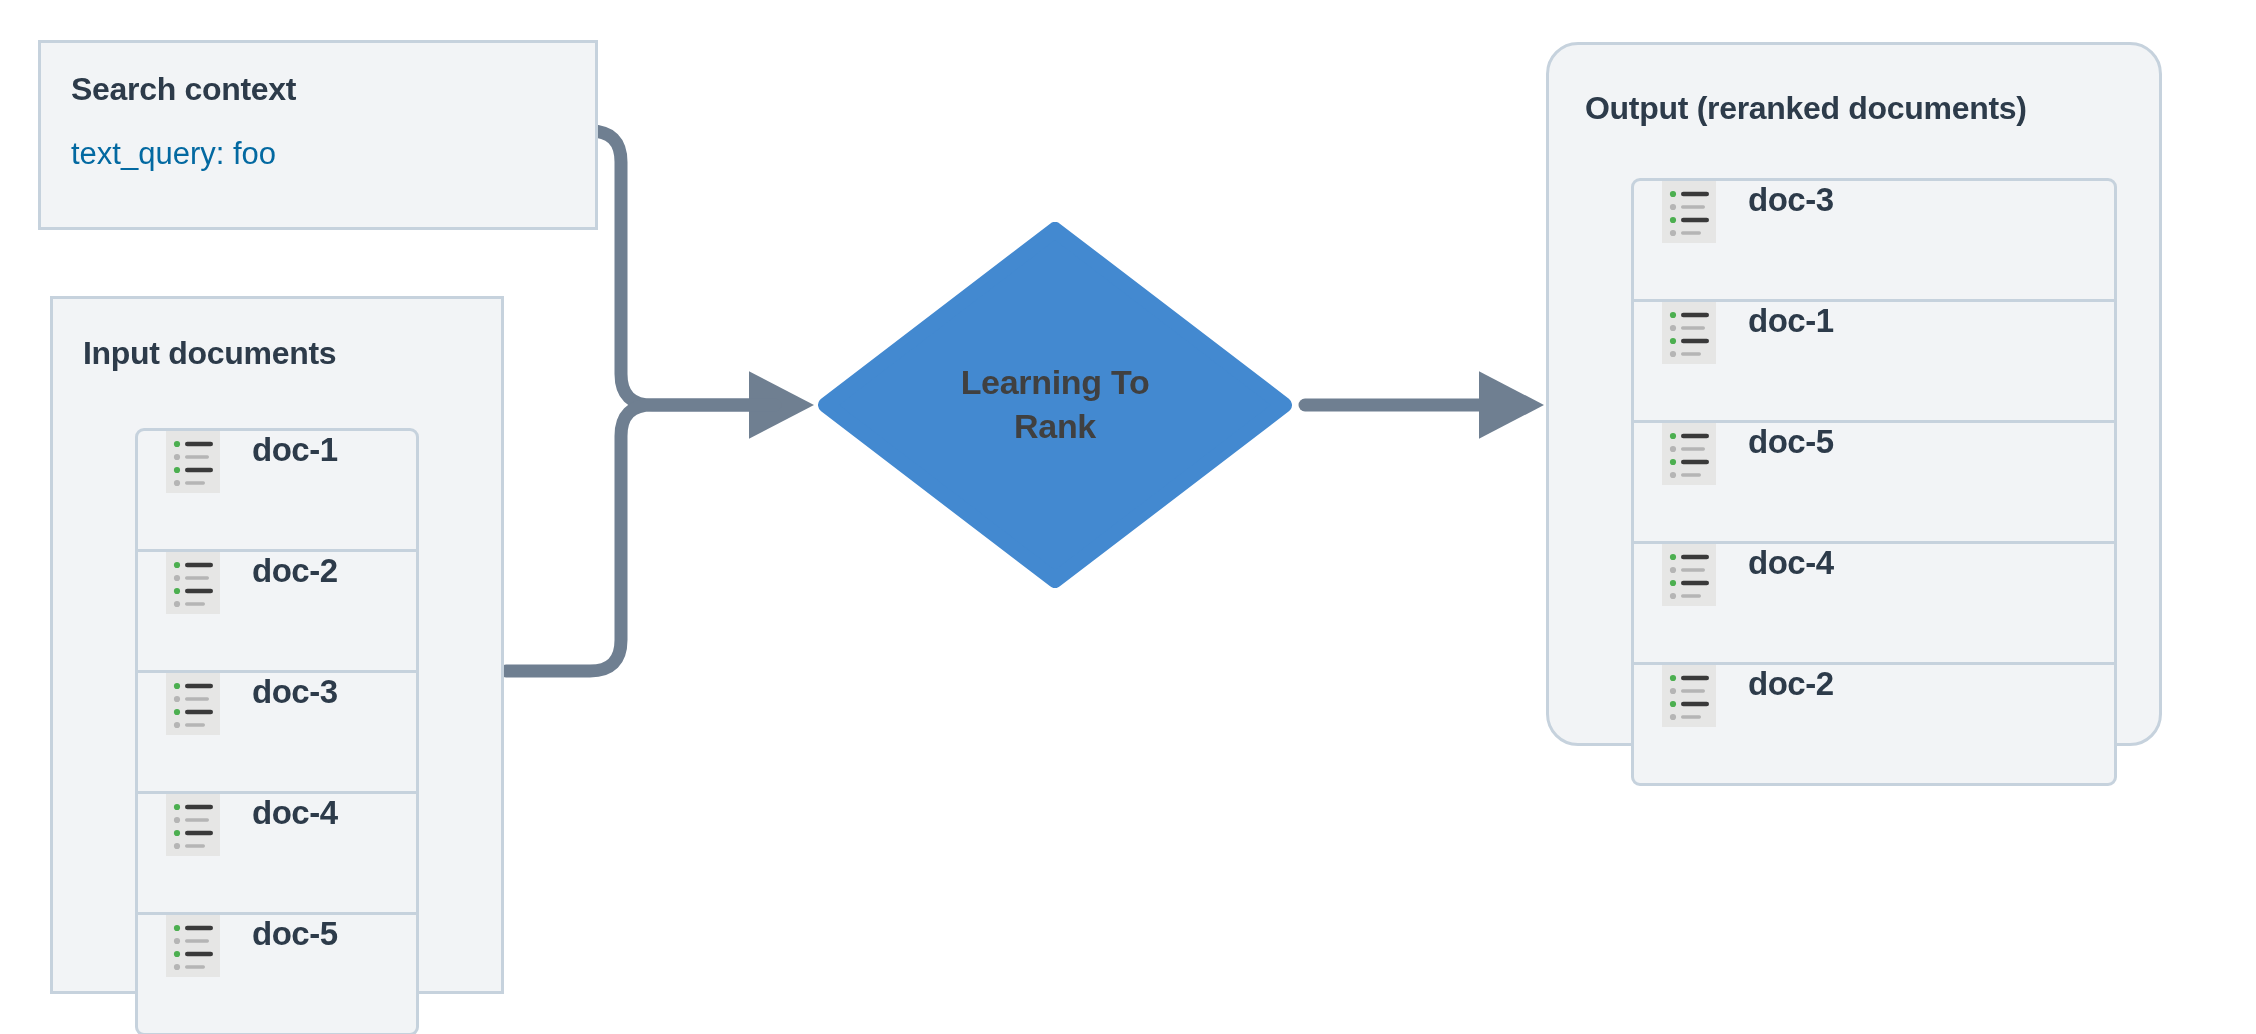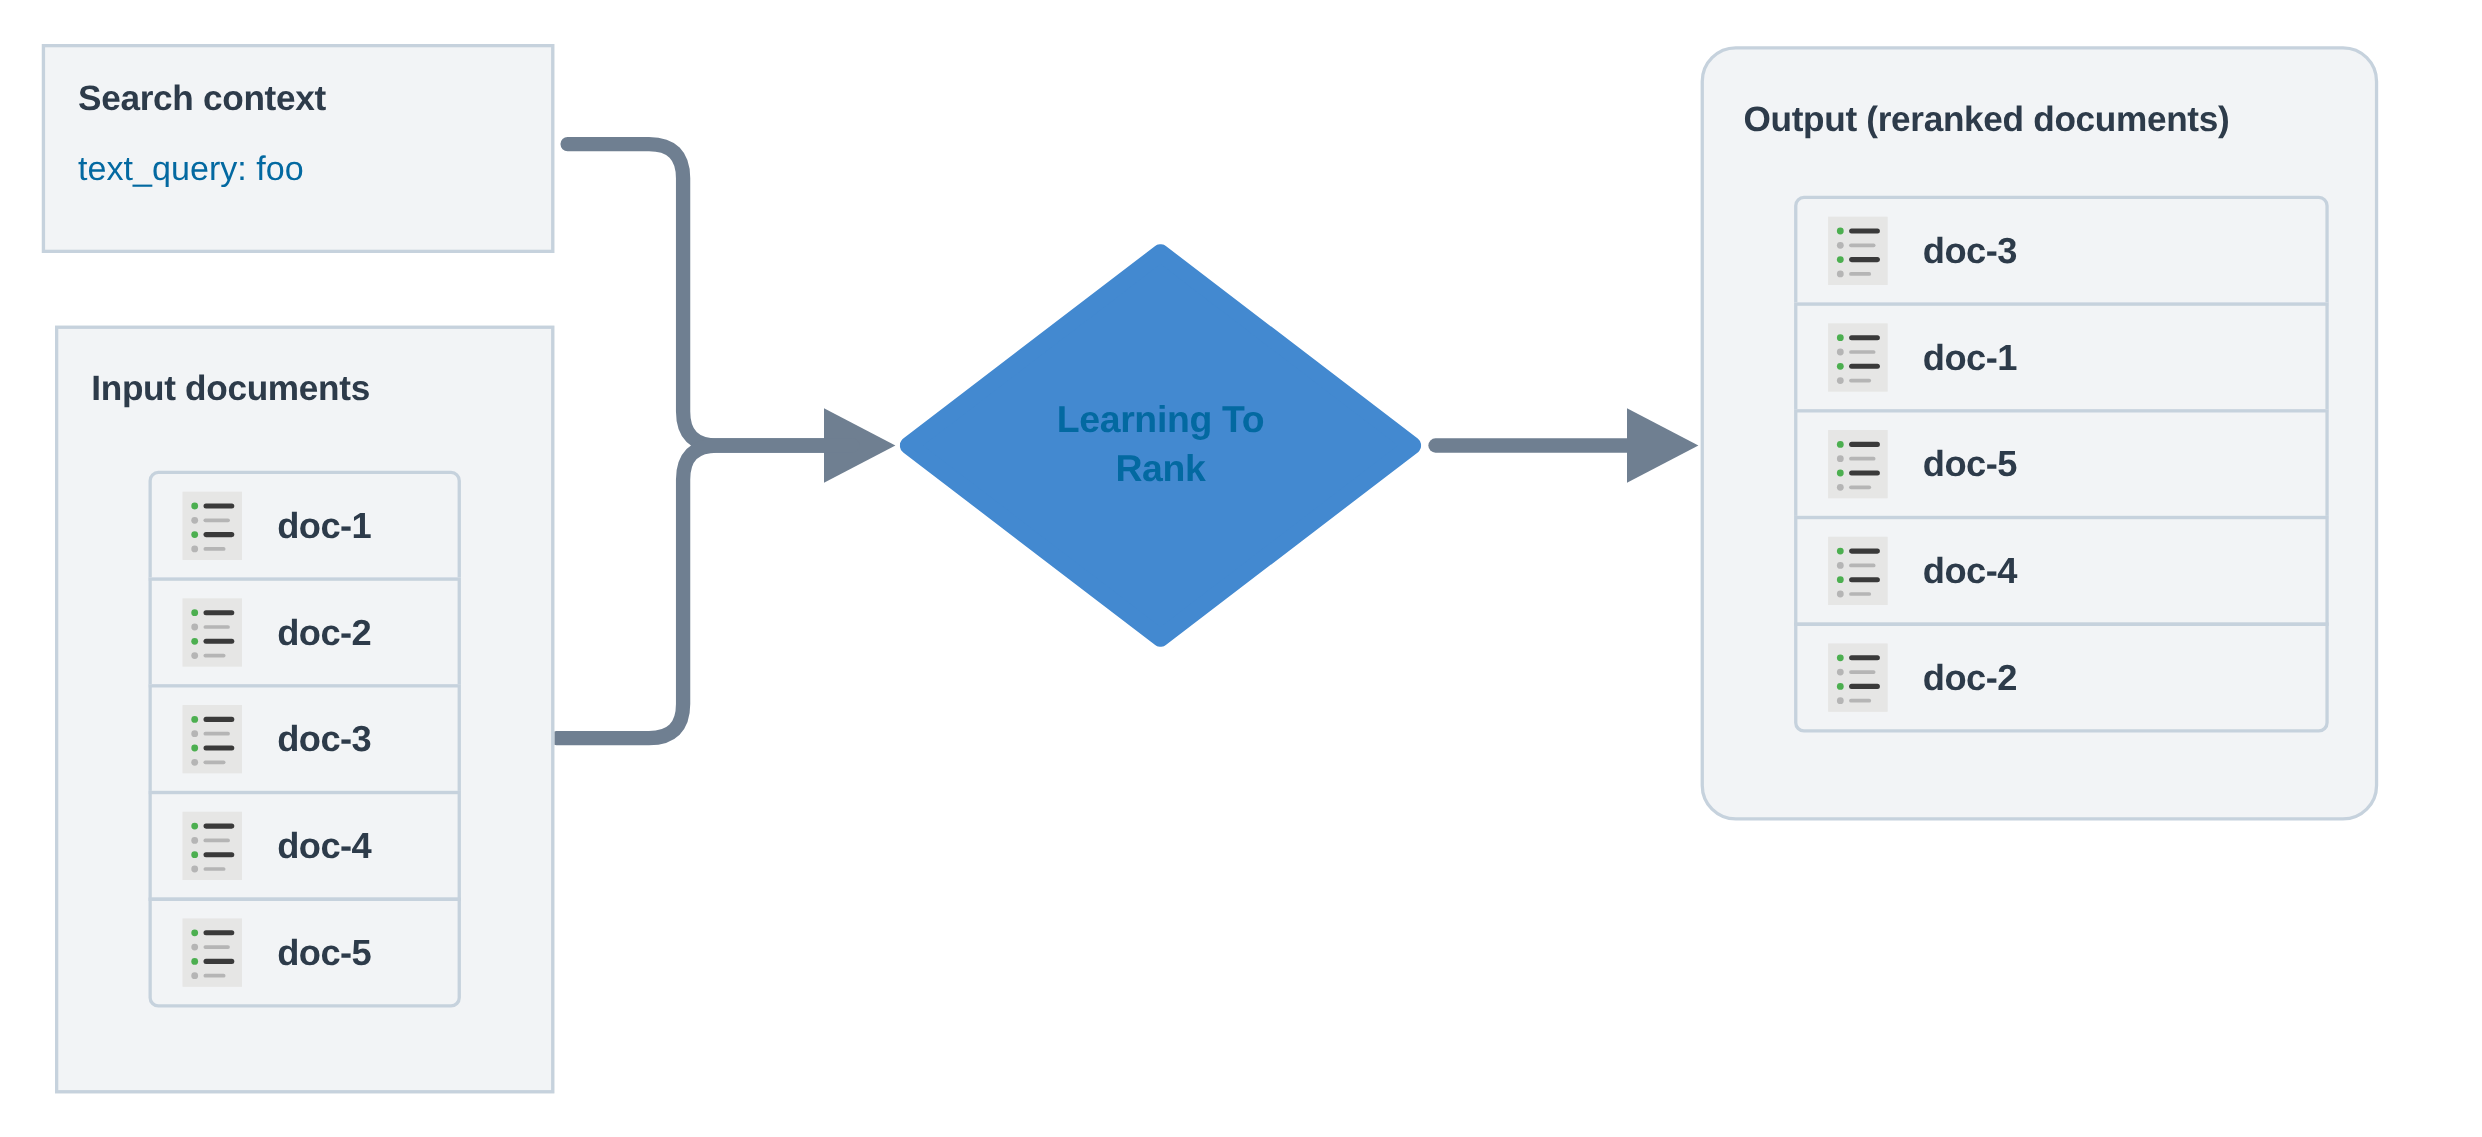--- a/index.html
+++ b/index.html
@@ -38,21 +38,21 @@
   .panel-sub {
     position: absolute;
     color: #0369a1;
     white-space: nowrap;
   }
 
   
   #search-context {
     left: 38px;
     top: 40px;
-    width: 466px;
+    width: 560px;
     height: 190px;
   }
   #search-context .panel-title {
     left: 30px;
     top: 28px;
     font-size: 32px;
   }
   #search-context .panel-sub {
     left: 30px;
     top: 93px;
@@ -94,26 +94,26 @@
   #doc-list-output {
     position: absolute;
     left: 82px;
     top: 133px;
     width: 486px;
   }
 
   
   .doc-row {
     position: relative;
-    height: 100px;
+    height: 124px;
     background: #f2f4f6;
     border: 3px solid #c6d2dd;
     box-sizing: border-box;
     display: flex;
-    align-items: center;
+    align-items: flex-start;
     margin-top: -3px;
   }
   .doc-row:first-child {
     margin-top: 0;
     border-top-left-radius: 9px;
     border-top-right-radius: 9px;
   }
   .doc-row:last-child {
     border-bottom-left-radius: 9px;
     border-bottom-right-radius: 9px;
@@ -148,21 +148,21 @@
   #ltr-node .ltr-label {
     position: absolute;
     left: 0;
     top: 0;
     width: 474px;
     height: 366px;
     display: flex;
     align-items: center;
     justify-content: center;
     text-align: center;
-    color: #0369a1;
+    color: #404040;
     font-size: 34px;
     font-weight: bold;
     line-height: 1.28;
     letter-spacing: -0.3px;
     pointer-events: none;
   }
 
   
   #connectors {
     position: absolute;

